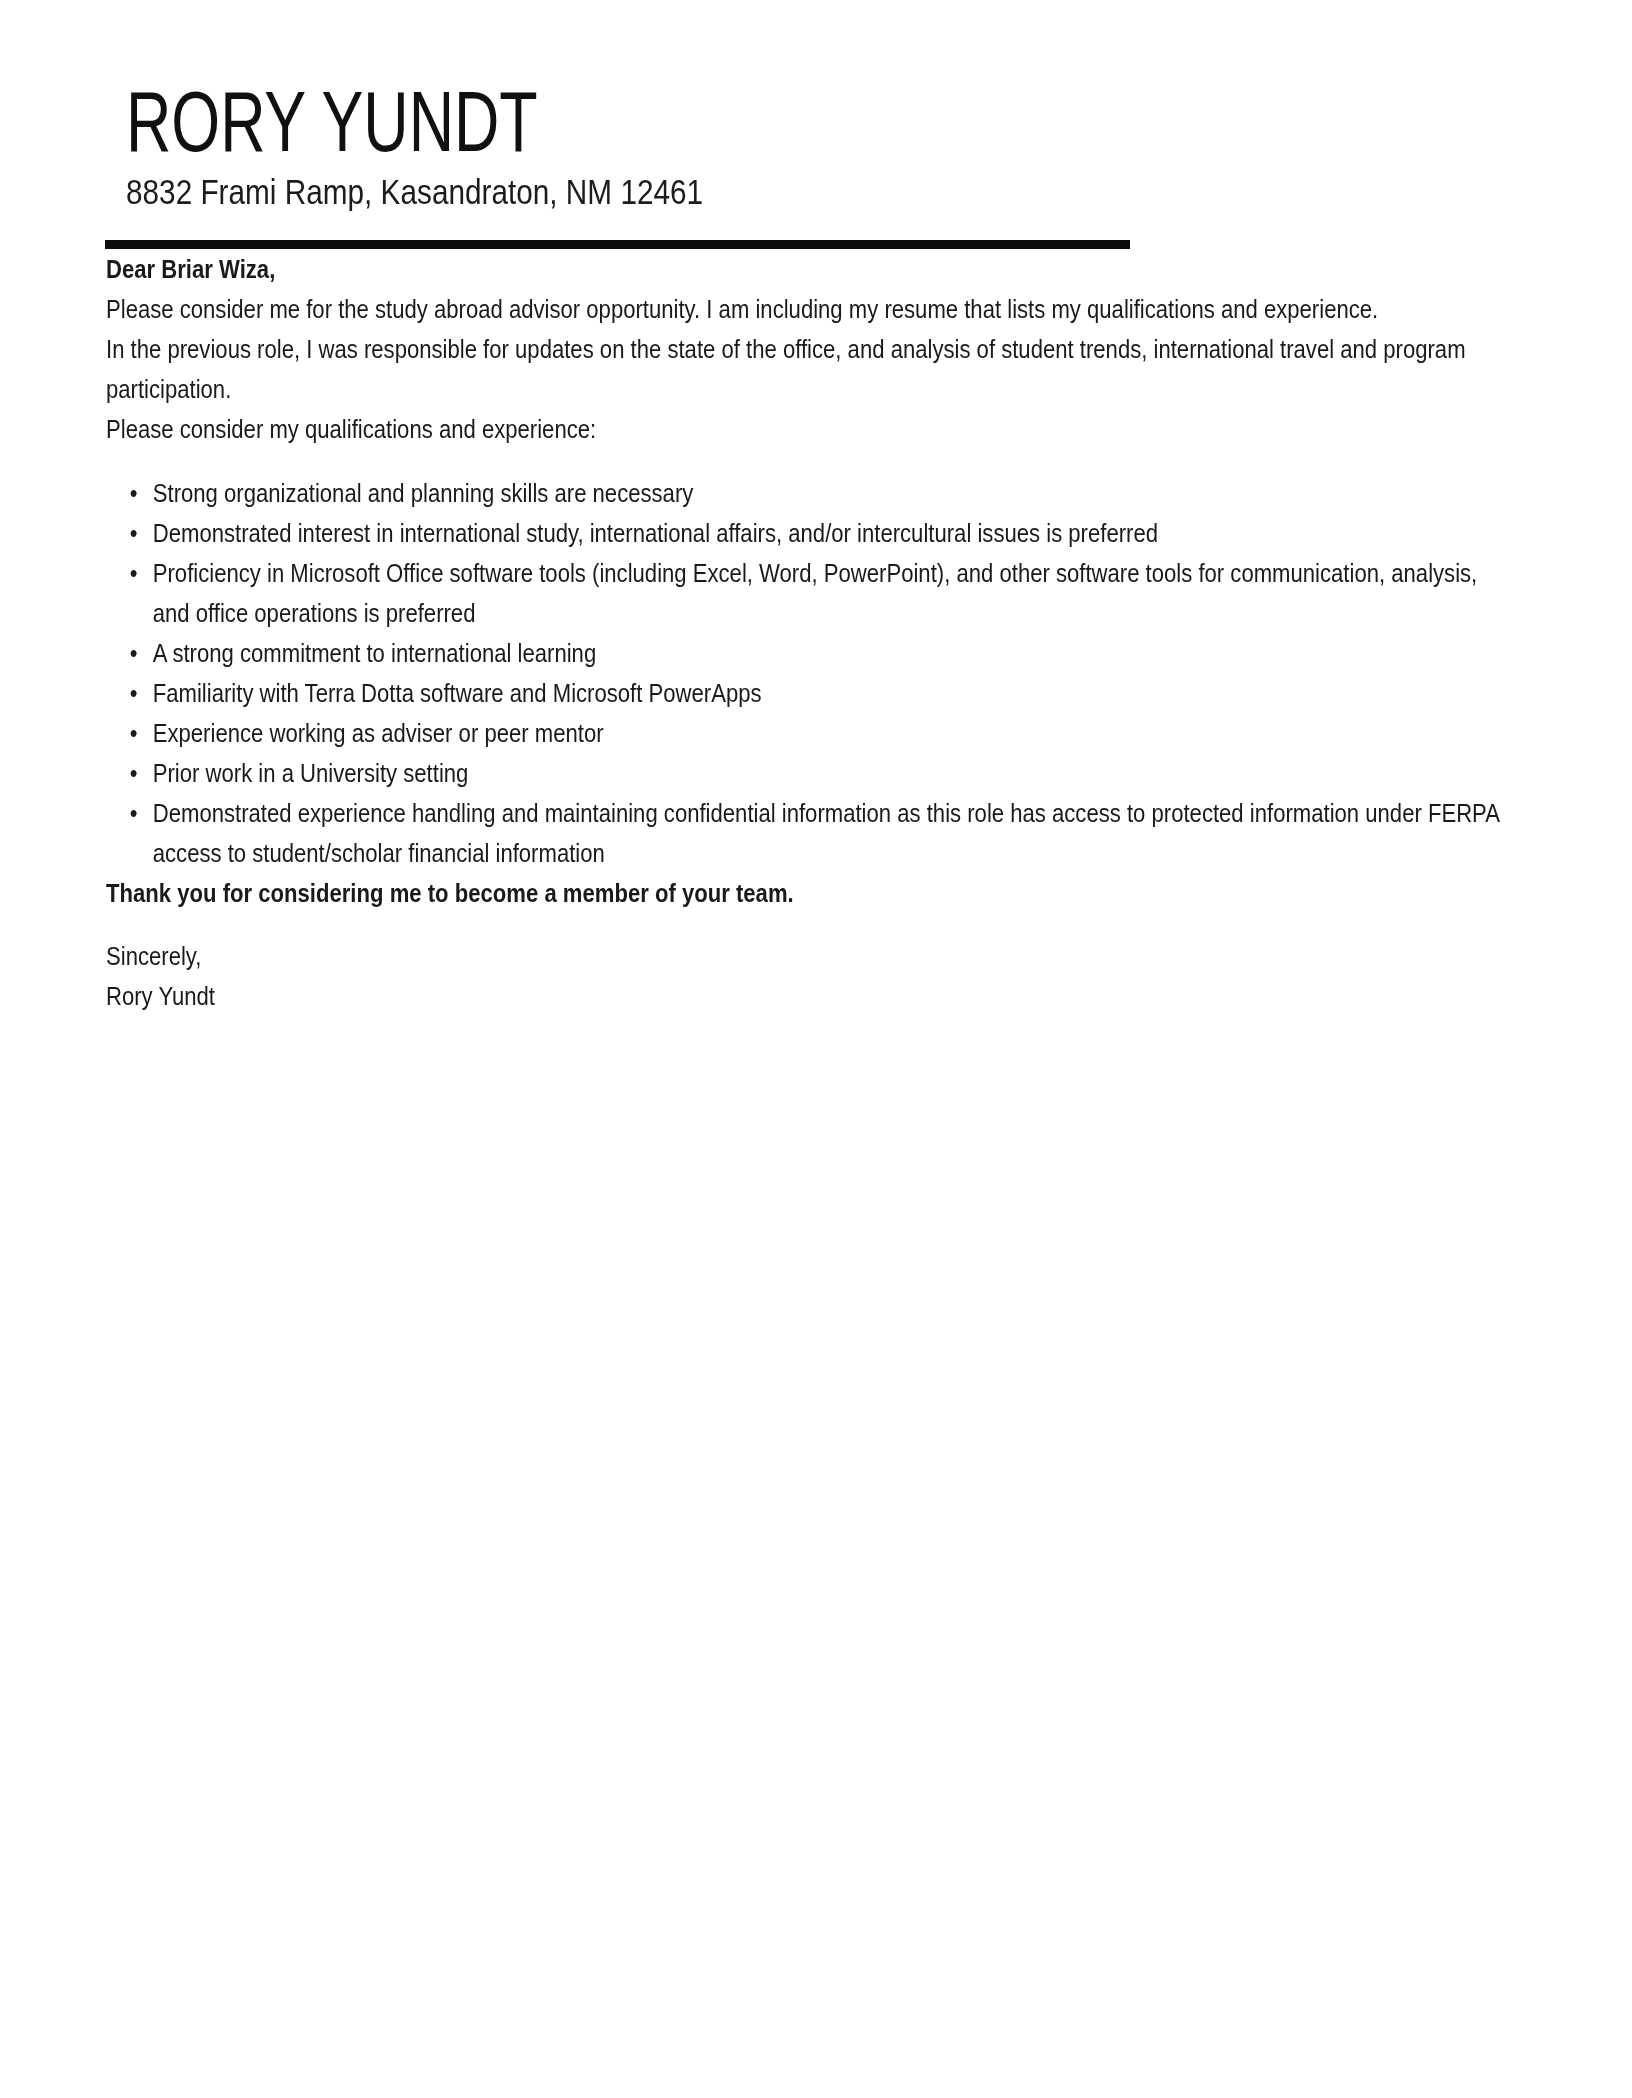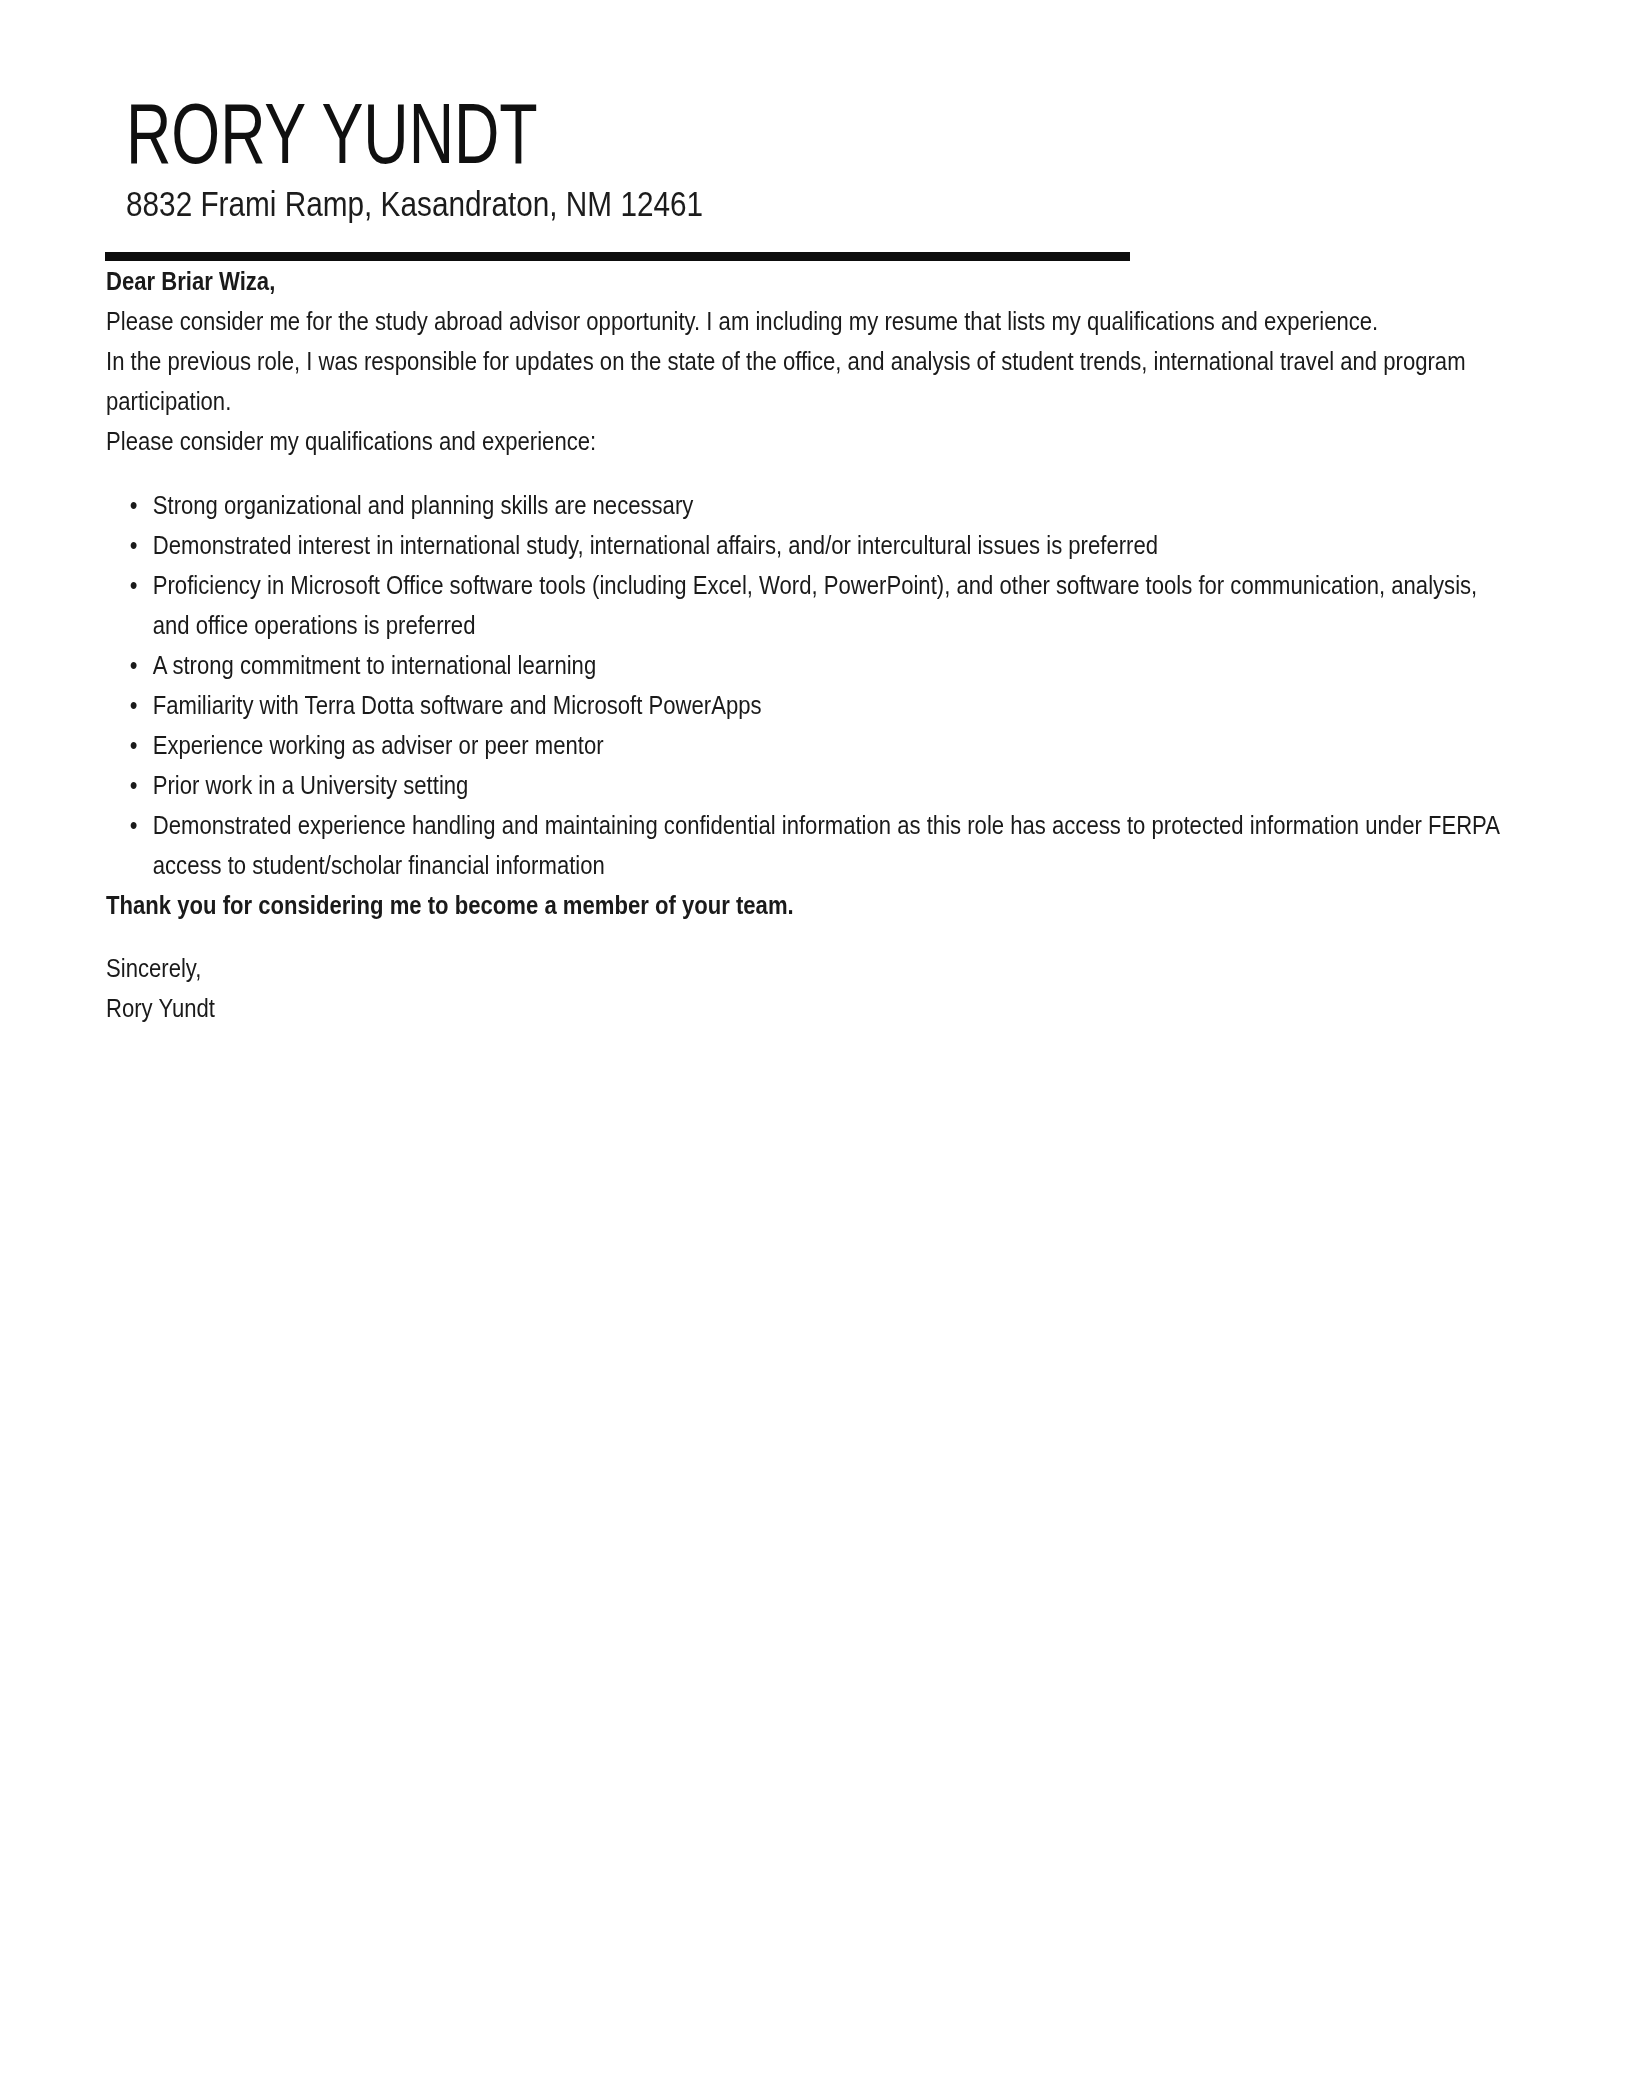--- a/index.html
+++ b/index.html
@@ -8,21 +8,20 @@
     background: #ffffff;
   }
   .page {
     position: relative;
     width: 1632px;
     height: 1717px;
     background: #ffffff;
     overflow: hidden;
     font-family: "Liberation Sans", sans-serif;
     color: #171717;
-    margin-top: 12px;
   }
   .letter {
     padding: 78px 0 0 106px;
   }
 
   
   .letterhead {
     margin-left: 20px;
   }
   .candidate-name {

